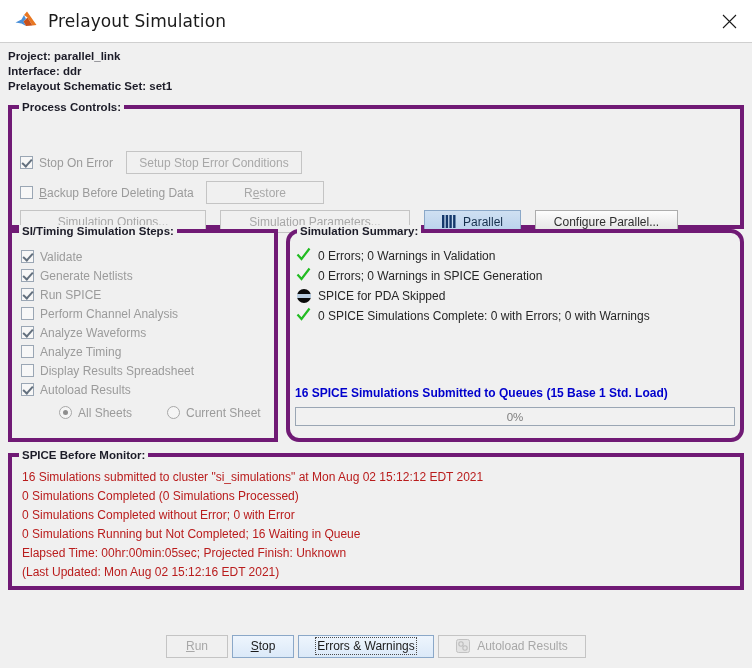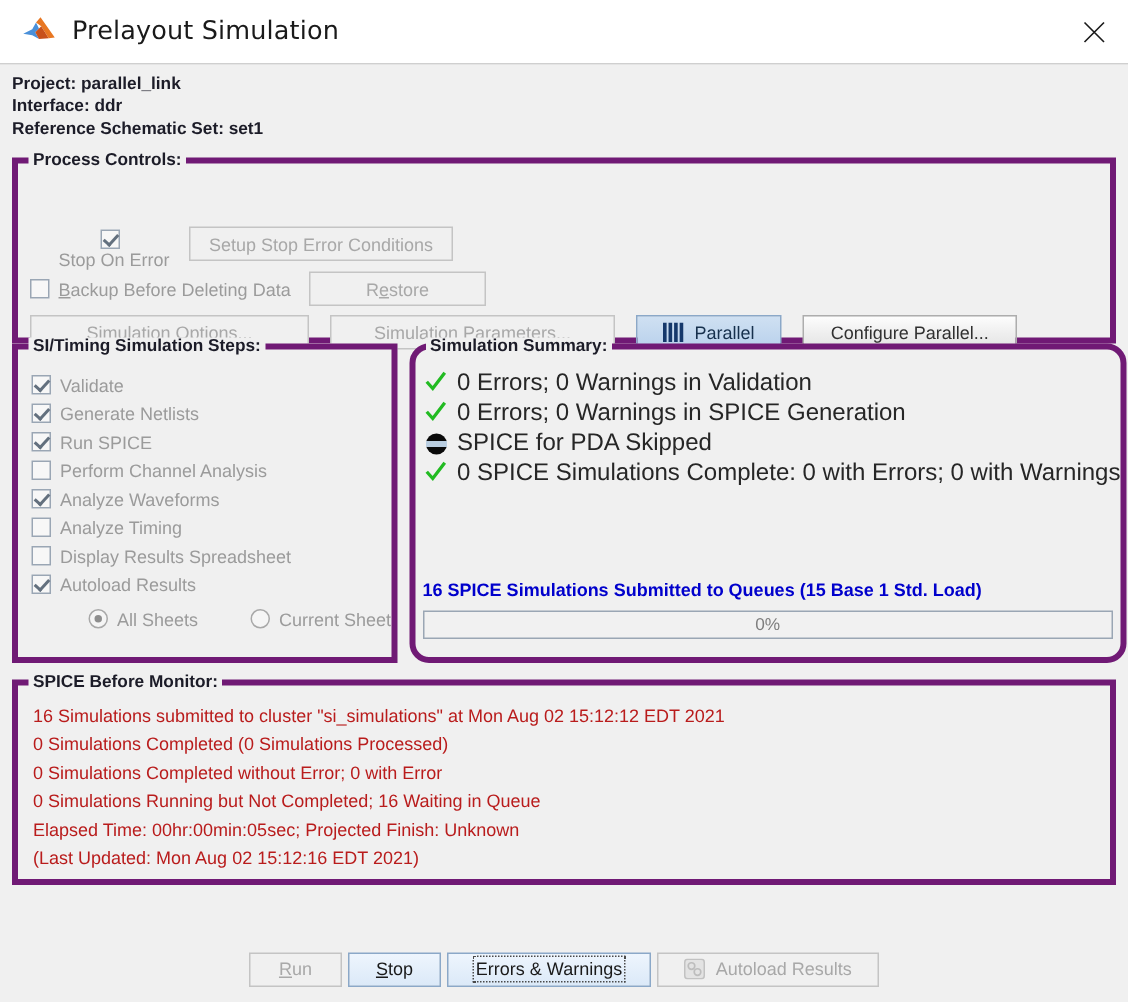--- a/index.html
+++ b/index.html
@@ -139,21 +139,21 @@
   }
   .radio.checked::after {
     content:"";
     position:absolute; left:3px; top:3px;
     width:5px; height:5px; border-radius:50%;
     background:#8e8e8e;
   }
 
   
   .sum-row { display:flex; align-items:center; height:19px; margin-bottom:1px; }
-  .sum-text { margin-left:7px; font-size:16px; color:#262626; white-space:nowrap; }
+  .sum-text { margin-left:7px; font-size:12px; color:#262626; white-space:nowrap; }
 
   .skip-icon {
     width:14px; height:14px; border-radius:50%;
     background:#0a0a0a; position:relative; flex:none;
   }
   .skip-icon::after{
     content:""; position:absolute; left:0; top:5px;
     width:14px; height:4px; background:#b9cde0;
   }
 
@@ -198,28 +198,28 @@
       <path d="M1 1 L14 14 M14 1 L1 14" stroke="#1a1a1a" stroke-width="1.1" fill="none"></path>
     </svg>
   </span>
 </div>
 
 <div id="body-area">
 
   <div>
     <div class="hdr-line">Project: parallel_link</div>
     <div class="hdr-line">Interface: ddr</div>
-    <div class="hdr-line">Reference Schematic Set: set1</div>
+    <div class="hdr-line">Prelayout Schematic Set: set1</div>
   </div>
 
   <div class="group" style="height:124px;">
     <span class="legend">Process Controls:</span>
 
     <div style="position:absolute; left:8px; top:42px; display:flex; align-items:center;">
-      <div class="chk-row" style="width:106px;flex-direction:column;">
+      <div class="chk-row" style="width:106px;">
         <span class="cbox checked"></span>
         <span class="cbox-label">Stop On Error</span>
       </div>
       <div class="btn disabled" style="width:176px;">
         <span class="lbl">Setup Stop Error Conditions</span>
       </div>
     </div>
 
     <div style="position:absolute; left:8px; top:72px; display:flex; align-items:center;">
       <div class="chk-row" style="width:186px;">

